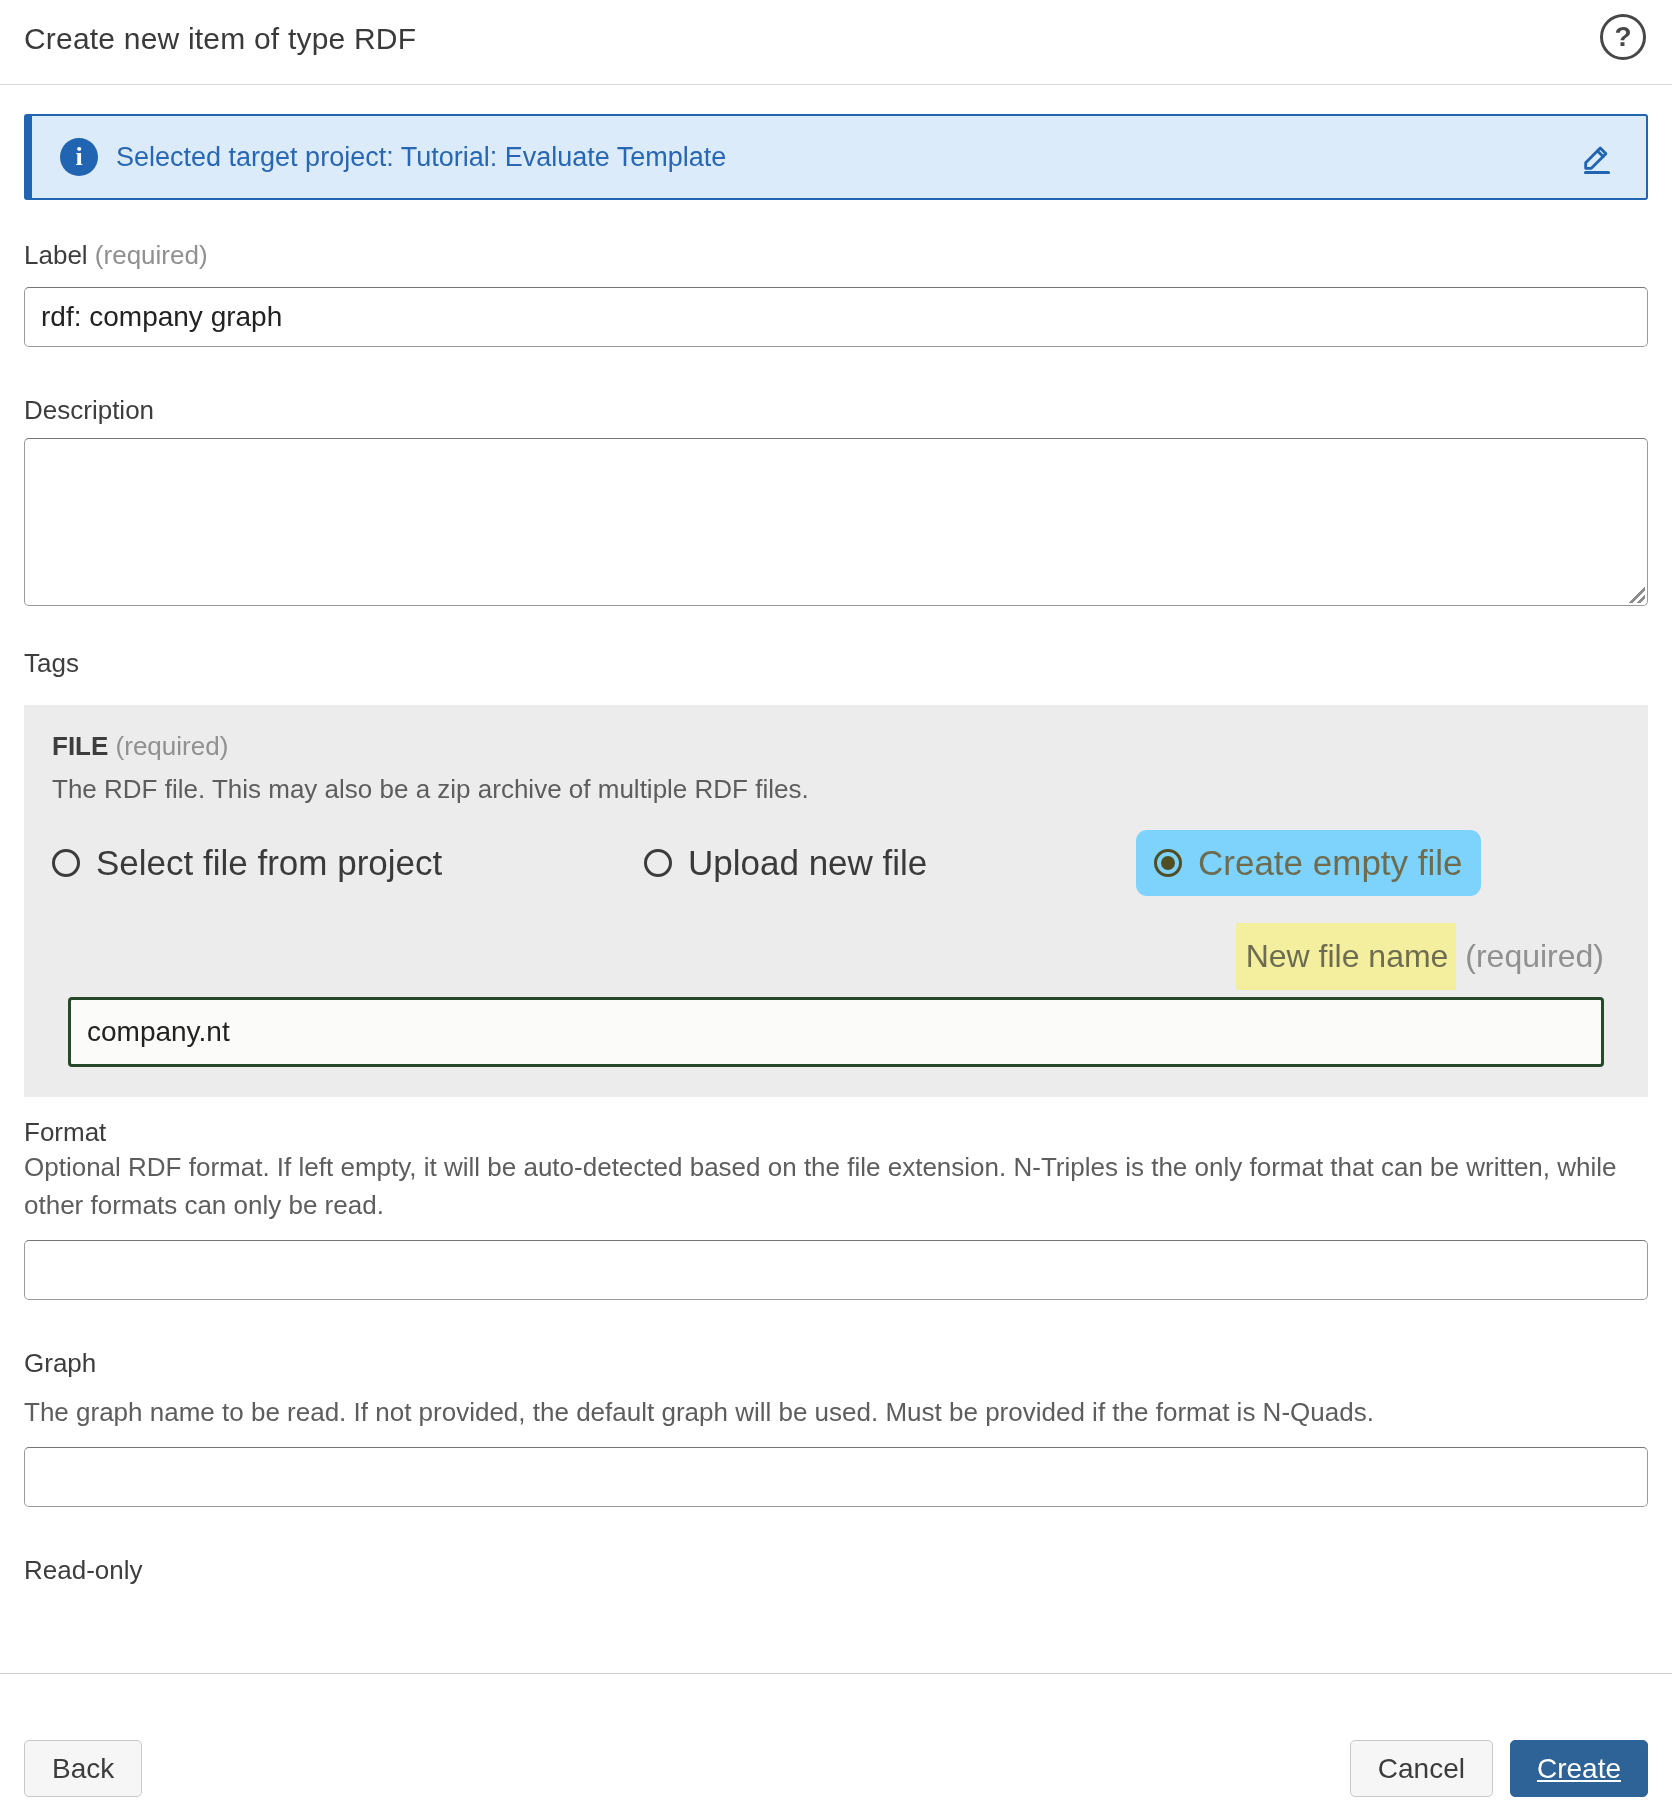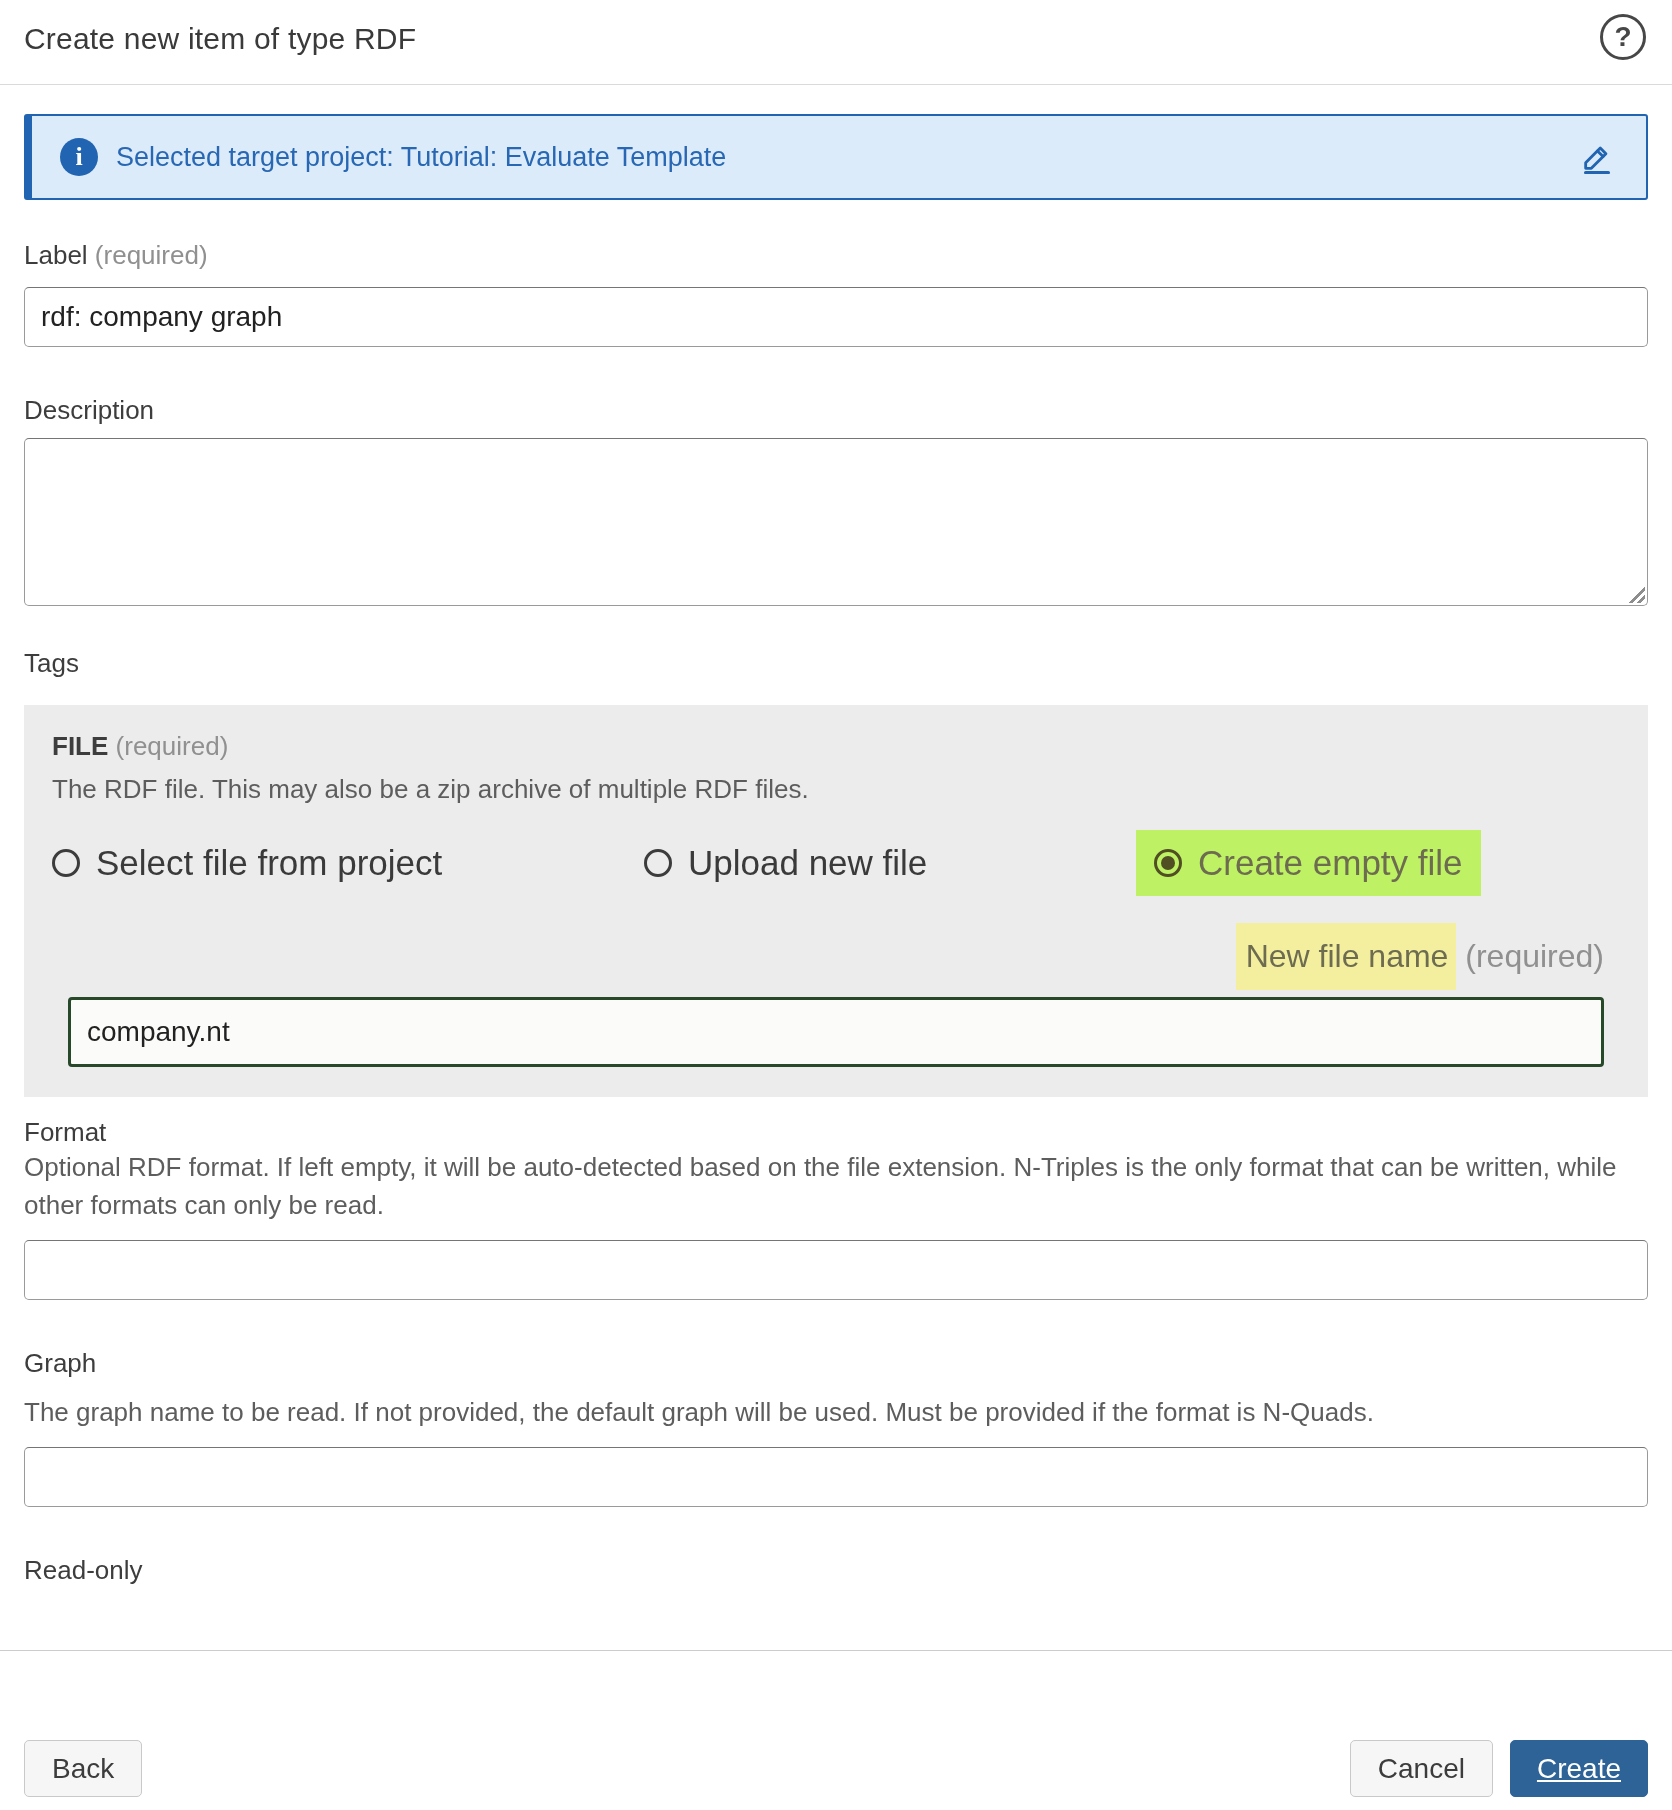--- a/index.html
+++ b/index.html
@@ -113,22 +113,23 @@
     align-items: center;
   }
   .radio-option { display: inline-flex; align-items: center; cursor: pointer; }
   .radio-circle {
     width: 28px; height: 28px; border-radius: 50%;
     border: 3px solid #3c3c3c; flex: 0 0 auto;
     position: relative; background: transparent;
   }
   .radio-label { margin-left: 16px; font-size: 35px; color: #3a3a3a; }
   .radio-option.highlighted {
-    background: #bef264; padding: 13px 18px; margin: -13px 0 -13px -18px;
+    background: #7dd3fc; padding: 13px 18px; margin: -13px 0 -13px -18px;
     justify-self: start;
+    border-radius: 11px;
   }
   .radio-option.highlighted .radio-circle { border-color: #504e22; }
   .radio-option.highlighted .radio-circle::after {
     content: ""; position: absolute; left: 50%; top: 50%;
     width: 14px; height: 14px; border-radius: 50%;
     background: #504e22; transform: translate(-50%, -50%);
   }
   .radio-option.highlighted .radio-label { color: #6e6c50; }
 
   .newfile-group { margin-top: 40px; padding: 0 16px; }
@@ -149,21 +150,21 @@
   .m-format-label { margin-top: 20px; }
   .m-format-desc  { max-width: 1624px; }
   .m-format-input { margin-top: 16px; }
   .m-graph-label  { margin-top: 48px; }
   .m-graph-desc   { margin-top: 14px; }
   .m-graph-input  { margin-top: 16px; }
   .m-ro-label     { margin-top: 48px; }
 
   
   .dialog-footer {
-    position: absolute; left: 0; right: 0; bottom: 0; height: 160px;
+    position: absolute; left: 0; right: 0; bottom: 0; height: 137px;
     border-top: 1px solid #cccccc; background: #ffffff;
     display: flex; align-items: flex-end;
     padding: 0 24px 13px 24px;
   }
   .btn {
     height: 57px; border-radius: 5px; font-family: "Liberation Sans", sans-serif;
     font-size: 28px; cursor: pointer; display: inline-flex;
     align-items: center; justify-content: center;
   }
   .btn-secondary {

